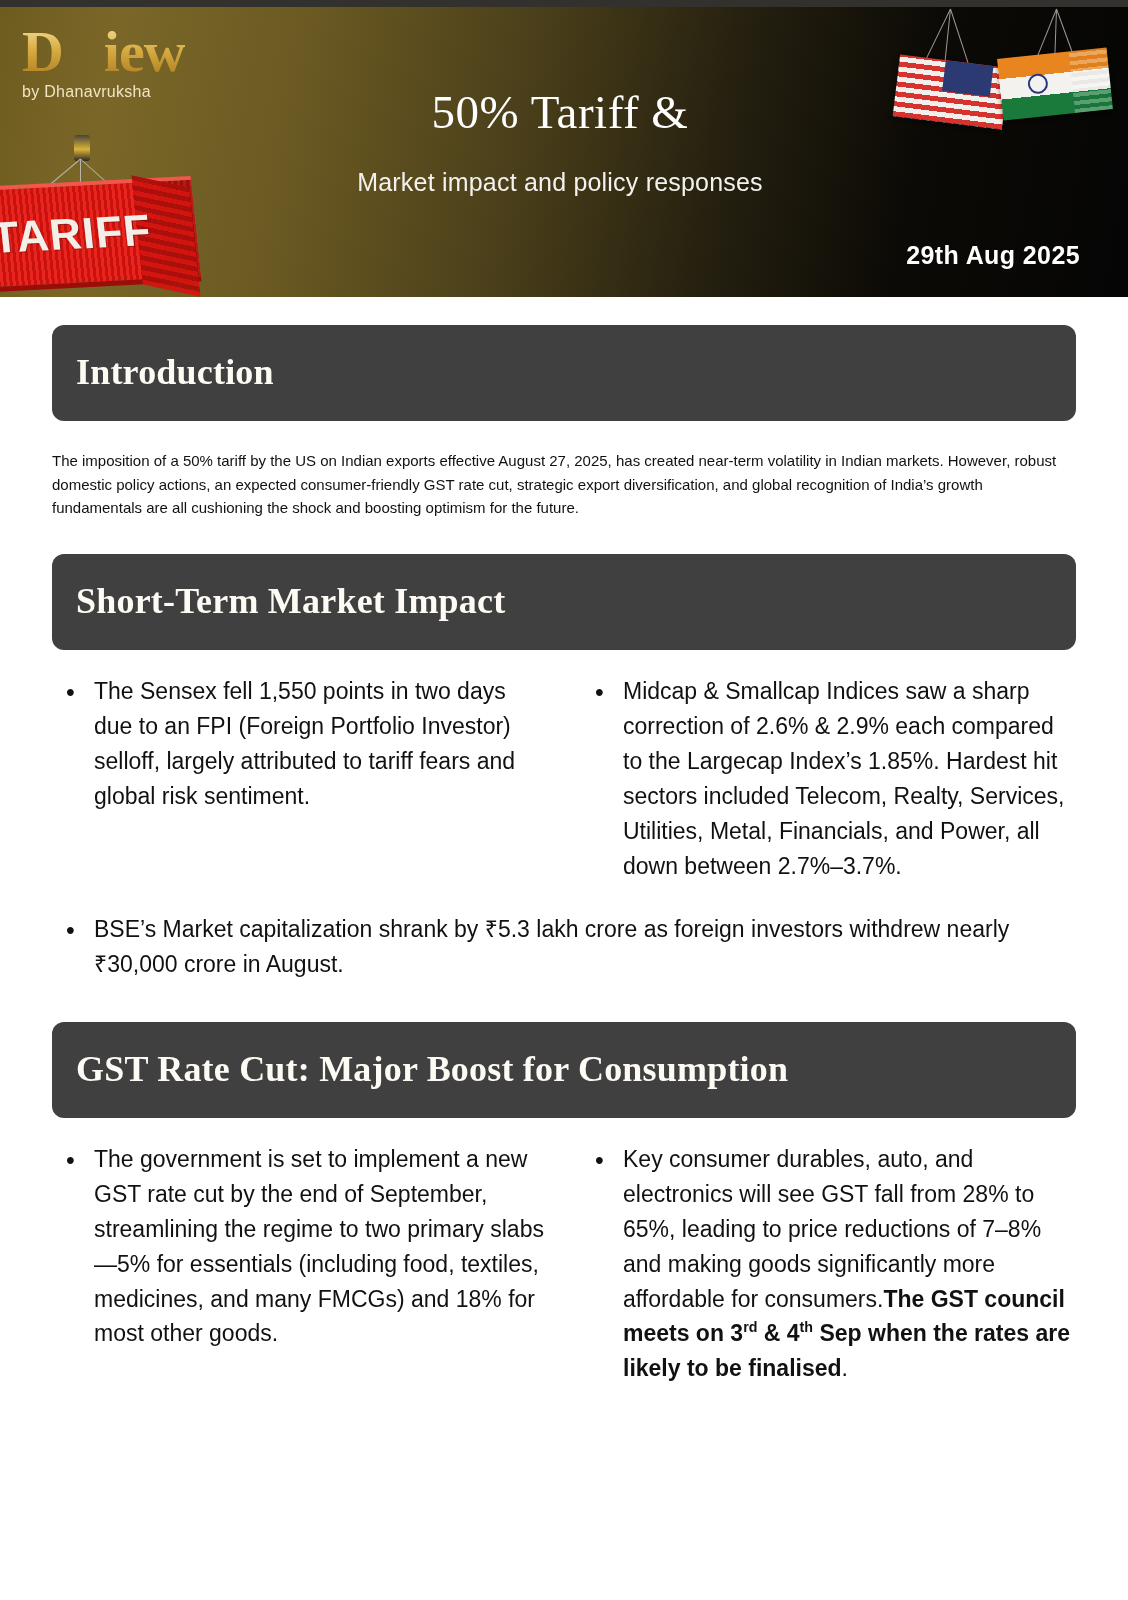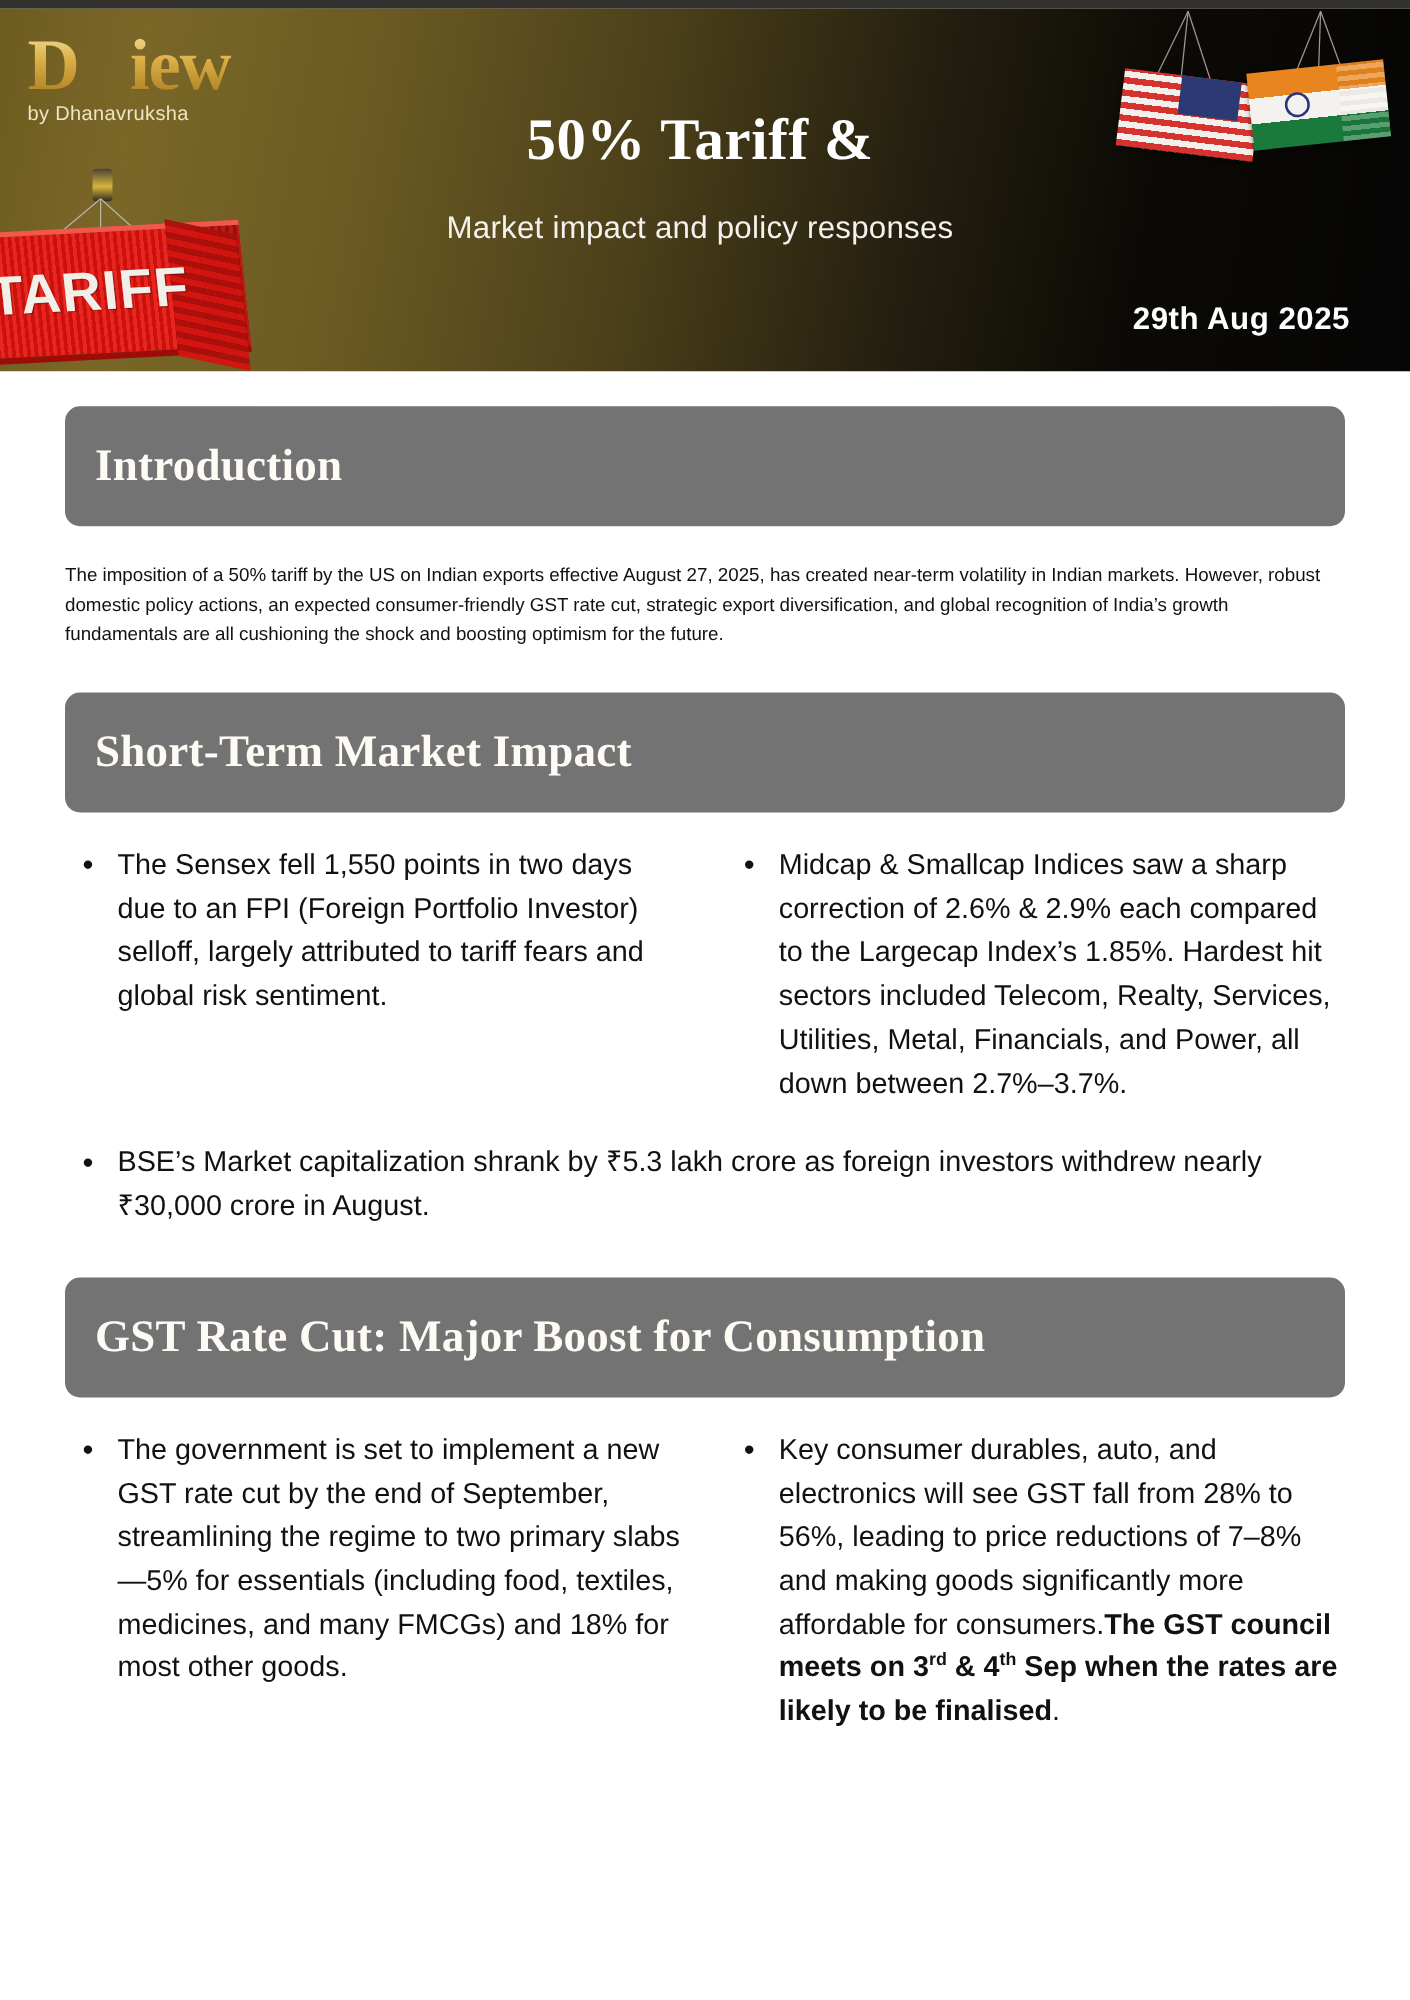--- a/index.html
+++ b/index.html
@@ -193,21 +193,21 @@
 
   
   .title-block {
     position: absolute;
     left: 240px; top: 78px;
     width: 640px;
     text-align: center;
   }
   .title-line {
     font-family: "Liberation Serif", serif;
-    font-weight: bold;
+    font-weight: normal;
     color: #ffffff;
     font-size: 47px;
     line-height: 1.18;
     letter-spacing: .5px;
   }
   .subtitle {
     margin-top: 28px;
     font-family: "Liberation Sans", sans-serif;
     font-size: 25px;
     color: #f4f2ee;
@@ -226,21 +226,21 @@
 
   
   .body {
     position: absolute;
     top: 297px; left: 0;
     width: 1128px;
   }
 
   .section-bar {
     margin: 0 52px;
-    background: #737373;
+    background: #404040;
     border-radius: 12px;
     padding: 20px 24px;
     min-height: 96px;
     display: flex;
     align-items: center;
   }
   .section-bar h2 {
     font-family: "Liberation Serif", serif;
     font-weight: bold;
     font-size: 36px;
@@ -381,19 +381,19 @@
     </div>
 
     <div class="cols">
       <div class="col">
         <ul class="bullets">
           <li>The government is set to implement a new GST rate cut by the end of September, streamlining the regime to two primary slabs—5% for essentials (including food, textiles, medicines, and many FMCGs) and 18% for most other goods.</li>
         </ul>
       </div>
       <div class="col">
         <ul class="bullets">
-          <li><span>Key consumer durables, auto, and electronics will see GST fall from 28% to 56%, leading to price reductions of 7–8% and making goods significantly more affordable for consumers.</span><b>The GST council meets on 3</b><b><sup>rd</sup></b><b> &amp; 4</b><b><sup>th</sup></b><b> Sep when the rates are likely to be finalised</b><span>.</span></li>
+          <li><span>Key consumer durables, auto, and electronics will see GST fall from 28% to 65%, leading to price reductions of 7–8% and making goods significantly more affordable for consumers.</span><b>The GST council meets on 3</b><b><sup>rd</sup></b><b> &amp; 4</b><b><sup>th</sup></b><b> Sep when the rates are likely to be finalised</b><span>.</span></li>
         </ul>
       </div>
     </div>
 
   </div>
 </div>
 
 </body></html>

